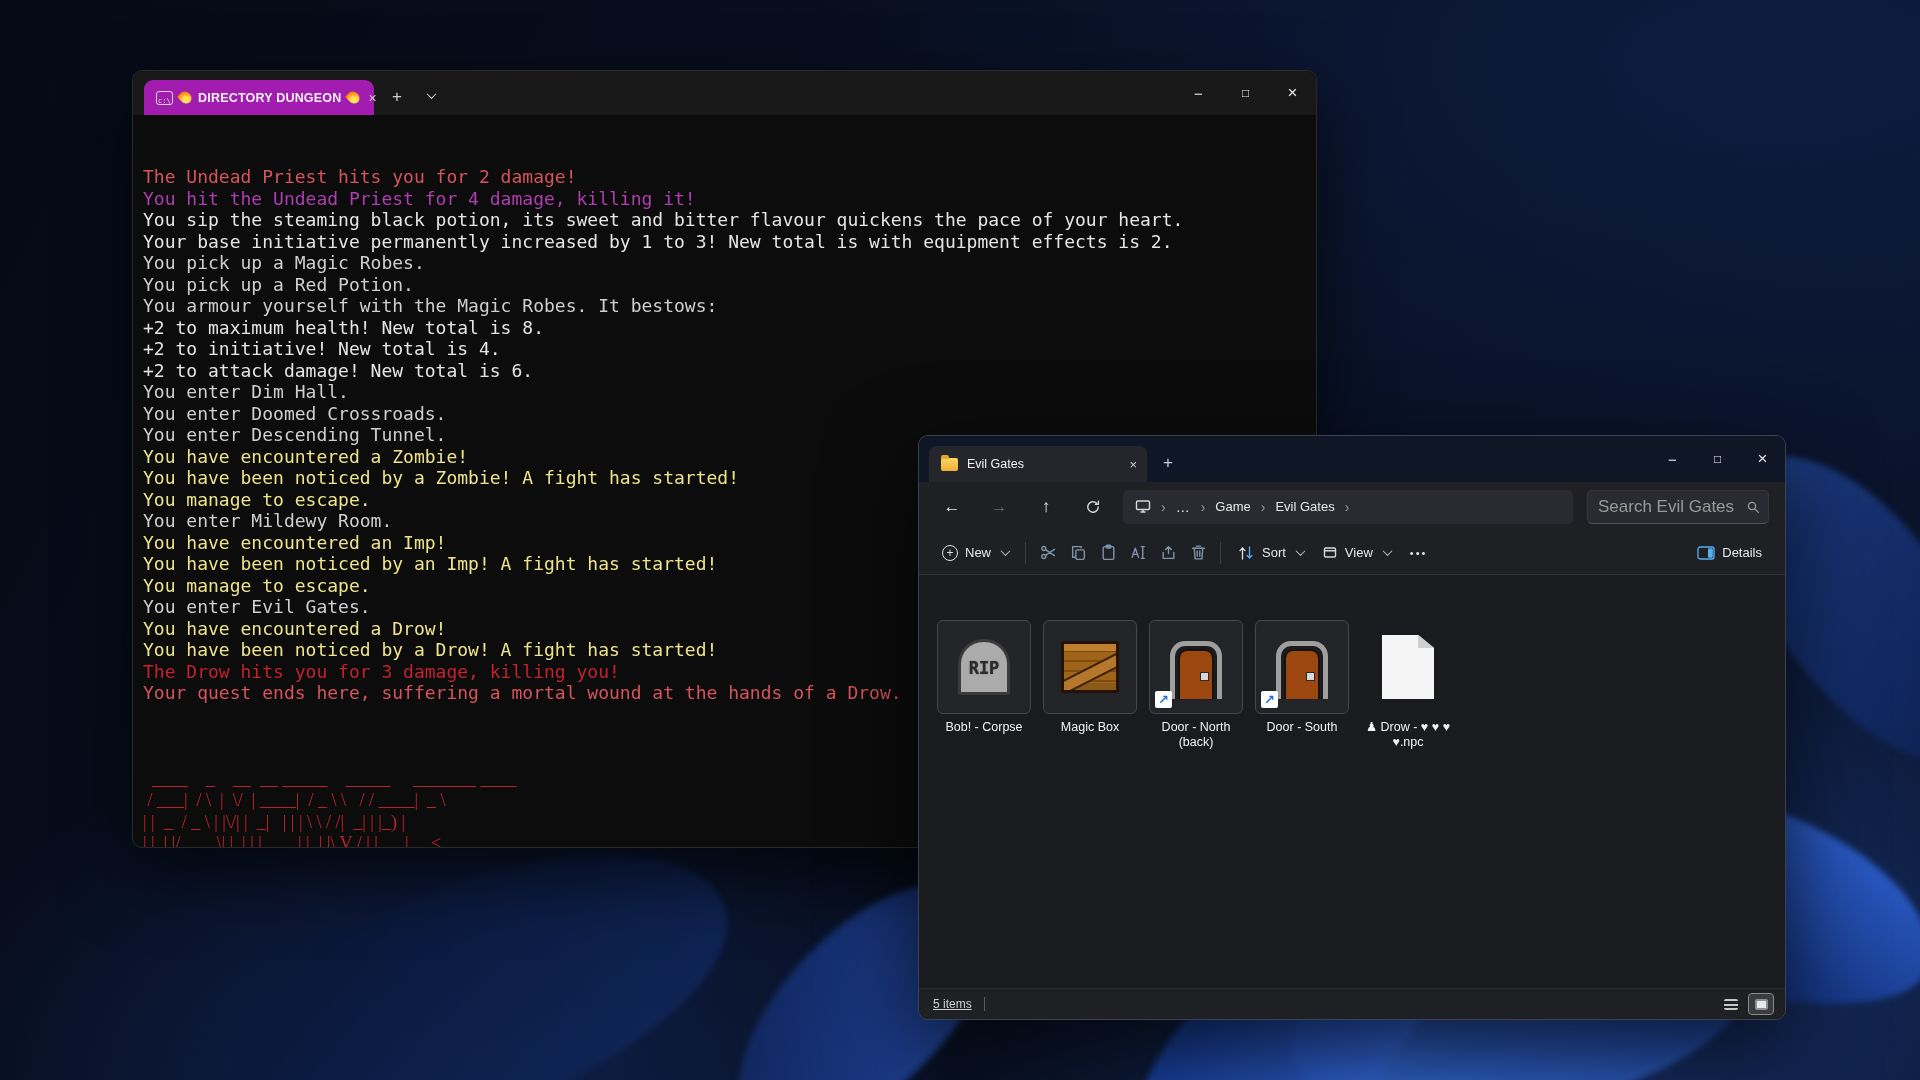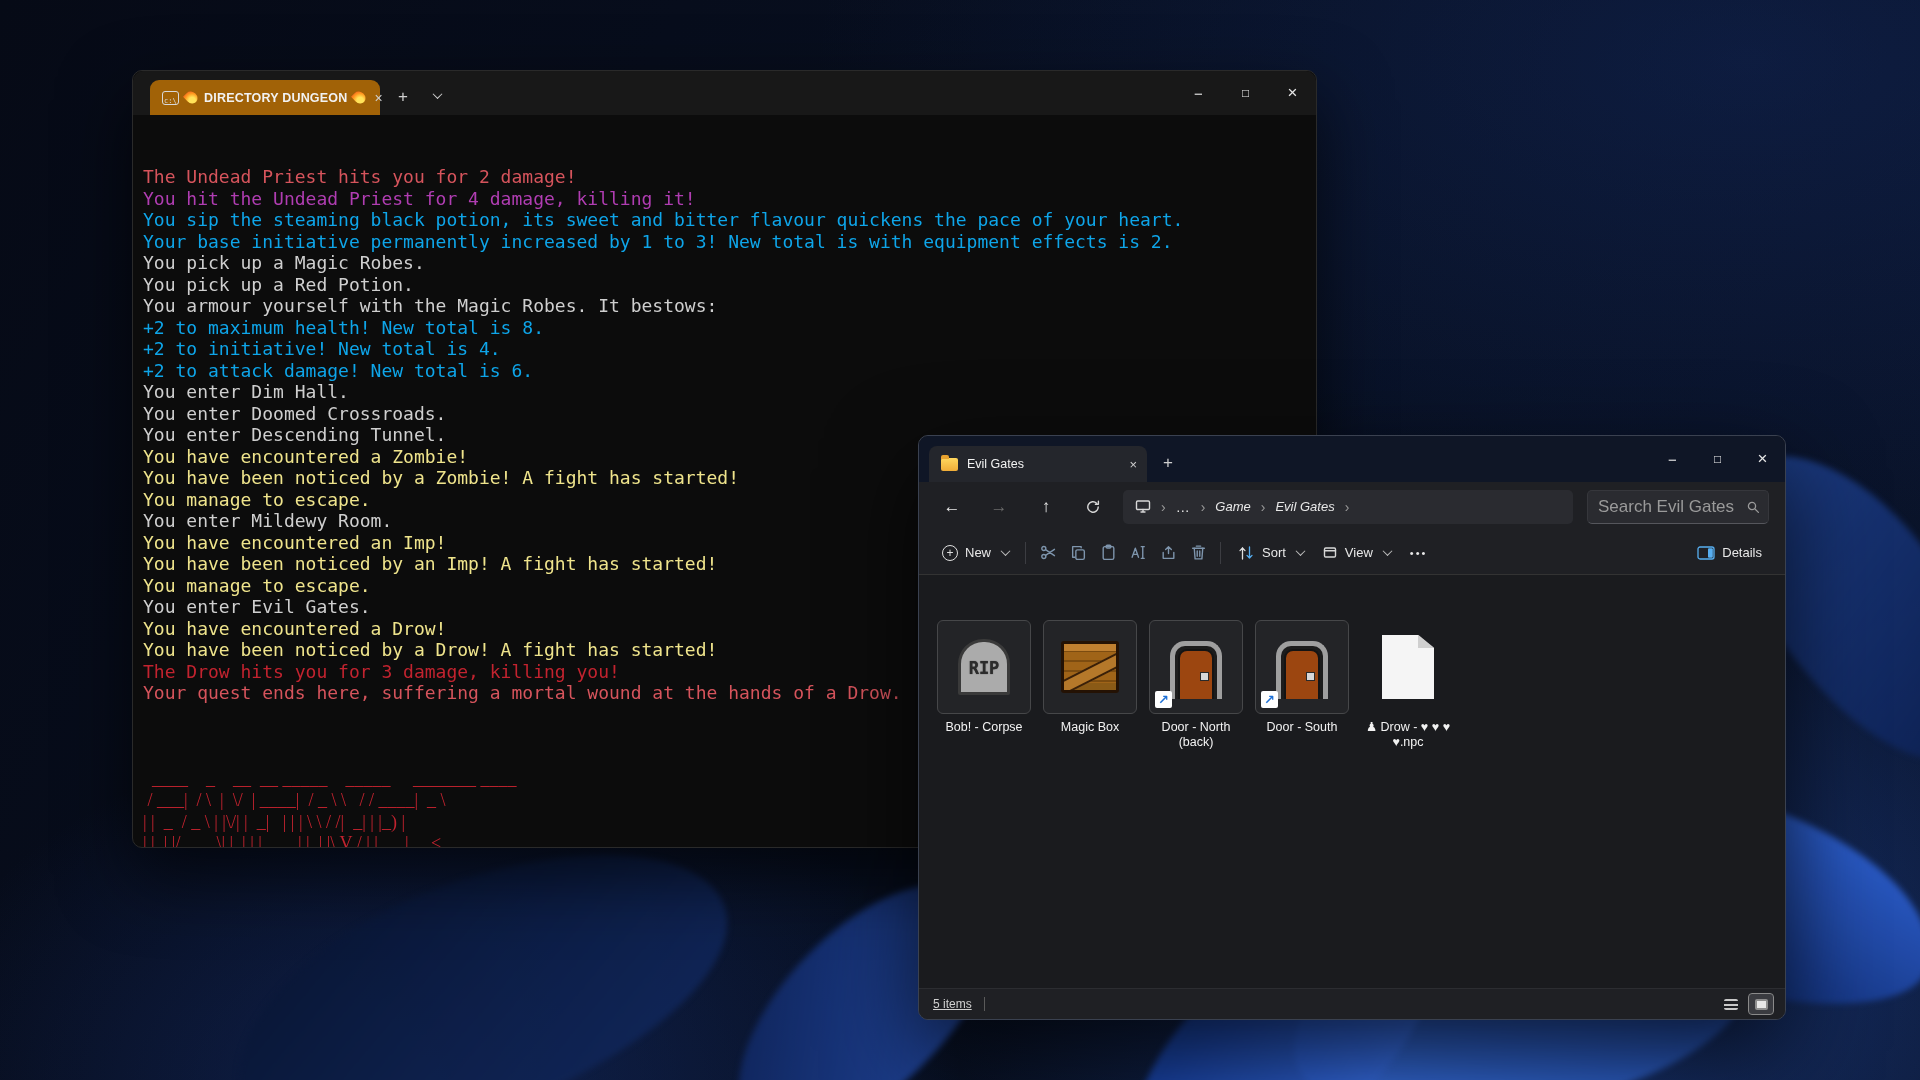--- a/index.html
+++ b/index.html
@@ -37,38 +37,38 @@
   .winctl span { width:47px; height:100%; display:flex; align-items:center; justify-content:center;
                  color:#e8e8e8; font-size:15px; }
   .chev { display:inline-block; width:7px; height:7px; border-right:1.5px solid currentColor;
           border-bottom:1.5px solid currentColor; transform:rotate(45deg) translate(-1px,-1px); margin-left:4px; }
 
   
   .terminal { position:absolute; left:132px; top:70px; width:1185px; height:778px; z-index:2;
               background:#0c0c0c; border-radius:10px; box-shadow:0 28px 70px rgba(0,0,0,.65);
               border:1px solid #2a2a2a; overflow:hidden; }
   .term-titlebar { height:44px; background:#181818; display:flex; align-items:flex-end; border-radius:10px 10px 0 0; }
-  .term-tab { margin-left:17px; width:230px; height:35px; background:#a16207; border-radius:9px 9px 0 0;
+  .term-tab { margin-left:11px; width:230px; height:35px; background:#a21caf; border-radius:9px 9px 0 0;
               display:flex; align-items:center; padding:0 10px 0 12px; gap:7px; }
   .cmd-icon { width:17px; height:14px; border:1.5px solid #d8d8d8; border-radius:3px; position:relative; flex:none; }
   .cmd-icon::before { content:"c:\\"; position:absolute; bottom:-1px; left:1px; font-size:7px; color:#d8d8d8;
                       font-family:"DejaVu Sans Mono",monospace; }
   .flame-icon { width:11px; height:13px; flex:none;
                 background:radial-gradient(circle at 35% 70%, #ffe259 0 28%, #ff9a1f 60%, #ef4e1d 95%);
                 border-radius:0 50% 50% 50%; transform:rotate(-45deg); }
   .term-tab-title { font-size:12.5px; font-weight:bold; color:#f2f2f2; letter-spacing:.2px; white-space:nowrap;
                     flex:1; text-align:center; }
   .term-tab-close { color:#cfcfcf; font-size:14px; padding:0 2px; }
   .term-newtab { color:#cfcfcf; font-size:17px; margin-left:18px; margin-bottom:8px; }
   .term-tabchev { color:#cfcfcf; margin-left:22px; margin-bottom:12px; }
   .term-titlebar .winctl { margin-left:auto; height:100%; align-items:stretch; }
   .term-body { padding:8px 0 0 10px; font-family:"DejaVu Sans Mono",monospace; font-size:18px; line-height:21.5px;
                white-space:pre; }
   .tline { min-height:21.5px; }
-  .c-salmon { color:#d6545c; } .c-magenta { color:#b03db2; } .c-green { color:#0ea5e9; }
+  .c-salmon { color:#d6545c; } .c-magenta { color:#b03db2; } .c-green { color:#e5e5e5; }
   .c-white { color:#cfcfcf; } .c-yellow { color:#efe48c; } .c-red { color:#c2232f; }
   #ascii-art { font-family:Liberation Serif, serif; font-size:inherit; line-height:inherit; color:#c2232f; margin:22px 0; }
 
   
   .explorer { position:absolute; left:918px; top:435px; width:868px; height:585px; z-index:3;
               border-radius:10px; overflow:hidden; background:#1f2024; border:1px solid #3a4150;
               box-shadow:0 32px 90px rgba(0,0,0,.7); display:flex; flex-direction:column; }
   .ex-tabbar { height:46px; background:#0f1626; display:flex; align-items:flex-end; flex:none; }
   .ex-tab { margin-left:10px; width:218px; height:36px; background:#24262c; border-radius:8px 8px 0 0;
             display:flex; align-items:center; padding:0 10px 0 12px; gap:9px; }
@@ -81,21 +81,21 @@
   .ex-newtab { color:#cfcfcf; font-size:17px; margin-left:16px; margin-bottom:9px; }
   .ex-tabbar .winctl { margin-left:auto; height:100%; align-items:stretch; }
   .ex-tabbar .winctl span { width:45px; }
 
   .ex-navbar { height:49px; background:#1f2024; display:flex; align-items:center; padding:0 16px; flex:none; }
   .nav-btn { width:34px; height:32px; display:flex; align-items:center; justify-content:center;
              color:#e8e8e8; font-size:17px; margin-right:13px; }
   .nav-btn.disabled { color:#6b6b6b; }
   .breadcrumb-bar { height:34px; background:#2a2b30; border-radius:5px; flex:1; display:flex; align-items:center;
                     padding:0 12px; gap:10px; margin-right:14px; }
-  .crumb { font-size:13px; color:#e8e8e8;font-style:italic; }
+  .crumb { font-size:13px; color:#e8e8e8; }
   .crumb-sep { color:#9a9a9a; font-size:14px; }
   .crumb-ellipsis { color:#e8e8e8; font-size:14px; letter-spacing:1px; }
   .search-box { width:182px; height:34px; background:#2a2b30; border:1px solid #36373c; border-bottom-color:#55565c;
                 border-radius:5px; display:flex; align-items:center; padding:0 8px 0 10px; }
   .search-box input { flex:1; min-width:0; background:transparent; border:none; outline:none; color:#bef264;
                       font-size:17px; font-family:"Liberation Sans",sans-serif; }
   .search-box input::placeholder { color:#9a9a9a; }
 
   .ex-toolbar { height:44px; background:#1f2024; border-bottom:1px solid #333; display:flex; align-items:center;
                 padding:0 14px; flex:none; }

